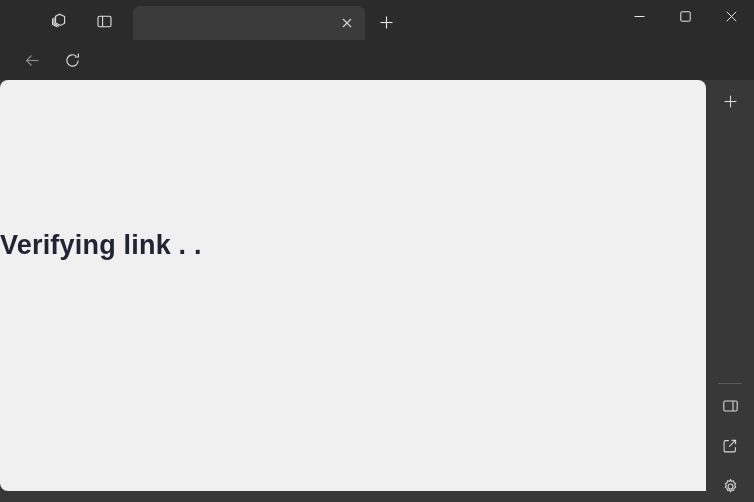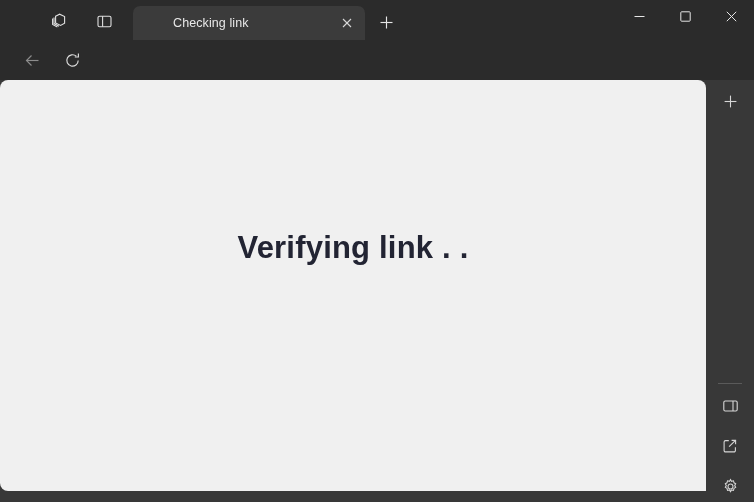--- a/index.html
+++ b/index.html
@@ -111,22 +111,22 @@
   #btn-more       { left:714px; }
 
   
   #content {
     position:absolute; left:0; top:80px; width:706px; height:411px;
     background:#f0f0f0;
     border-radius:8px 8px 0 8px;
   }
   #heading {
     position:absolute; left:0; top:150px; width:706px;
-    text-align:center;
-    font-size:31px; font-weight:bold; color:#222433;
+    text-align:left;
+    font-size:27px; font-weight:bold; color:#222433;
     letter-spacing:.2px;
   }
   #footer {
     position:absolute; left:0; top:358px; width:706px;
     text-align:center;
     font-size:14.5px; color:#2f2f2f;
   }
   #footer .lnk { color:#787dbb; }
 
   
@@ -164,21 +164,20 @@
     </div>
 
     <div class="tb-icon-btn" style="left:91px;">
       <svg width="17" height="17" viewBox="0 0 17 17" fill="none" stroke="#e0e0e0" stroke-width="1.1">
         <rect x="2" y="3.2" width="13" height="10.6" rx="1.6"></rect>
         <line x1="6.6" y1="3.2" x2="6.6" y2="13.8"></line>
       </svg>
     </div>
 
     <div id="tab-active">
-      <span id="tab-title">Checking link</span>
       <div id="tab-close">
         <svg width="10" height="10" viewBox="0 0 10 10" stroke="#d8d8d8" stroke-width="1.1">
           <line x1="1" y1="1" x2="9" y2="9"></line>
             <line x1="9" y1="1" x2="1" y2="9"></line>
         </svg>
       </div>
     </div>
 
     <div id="newtab">
       <svg width="15" height="15" viewBox="0 0 15 15" stroke="#e6e6e6" stroke-width="1.15">

